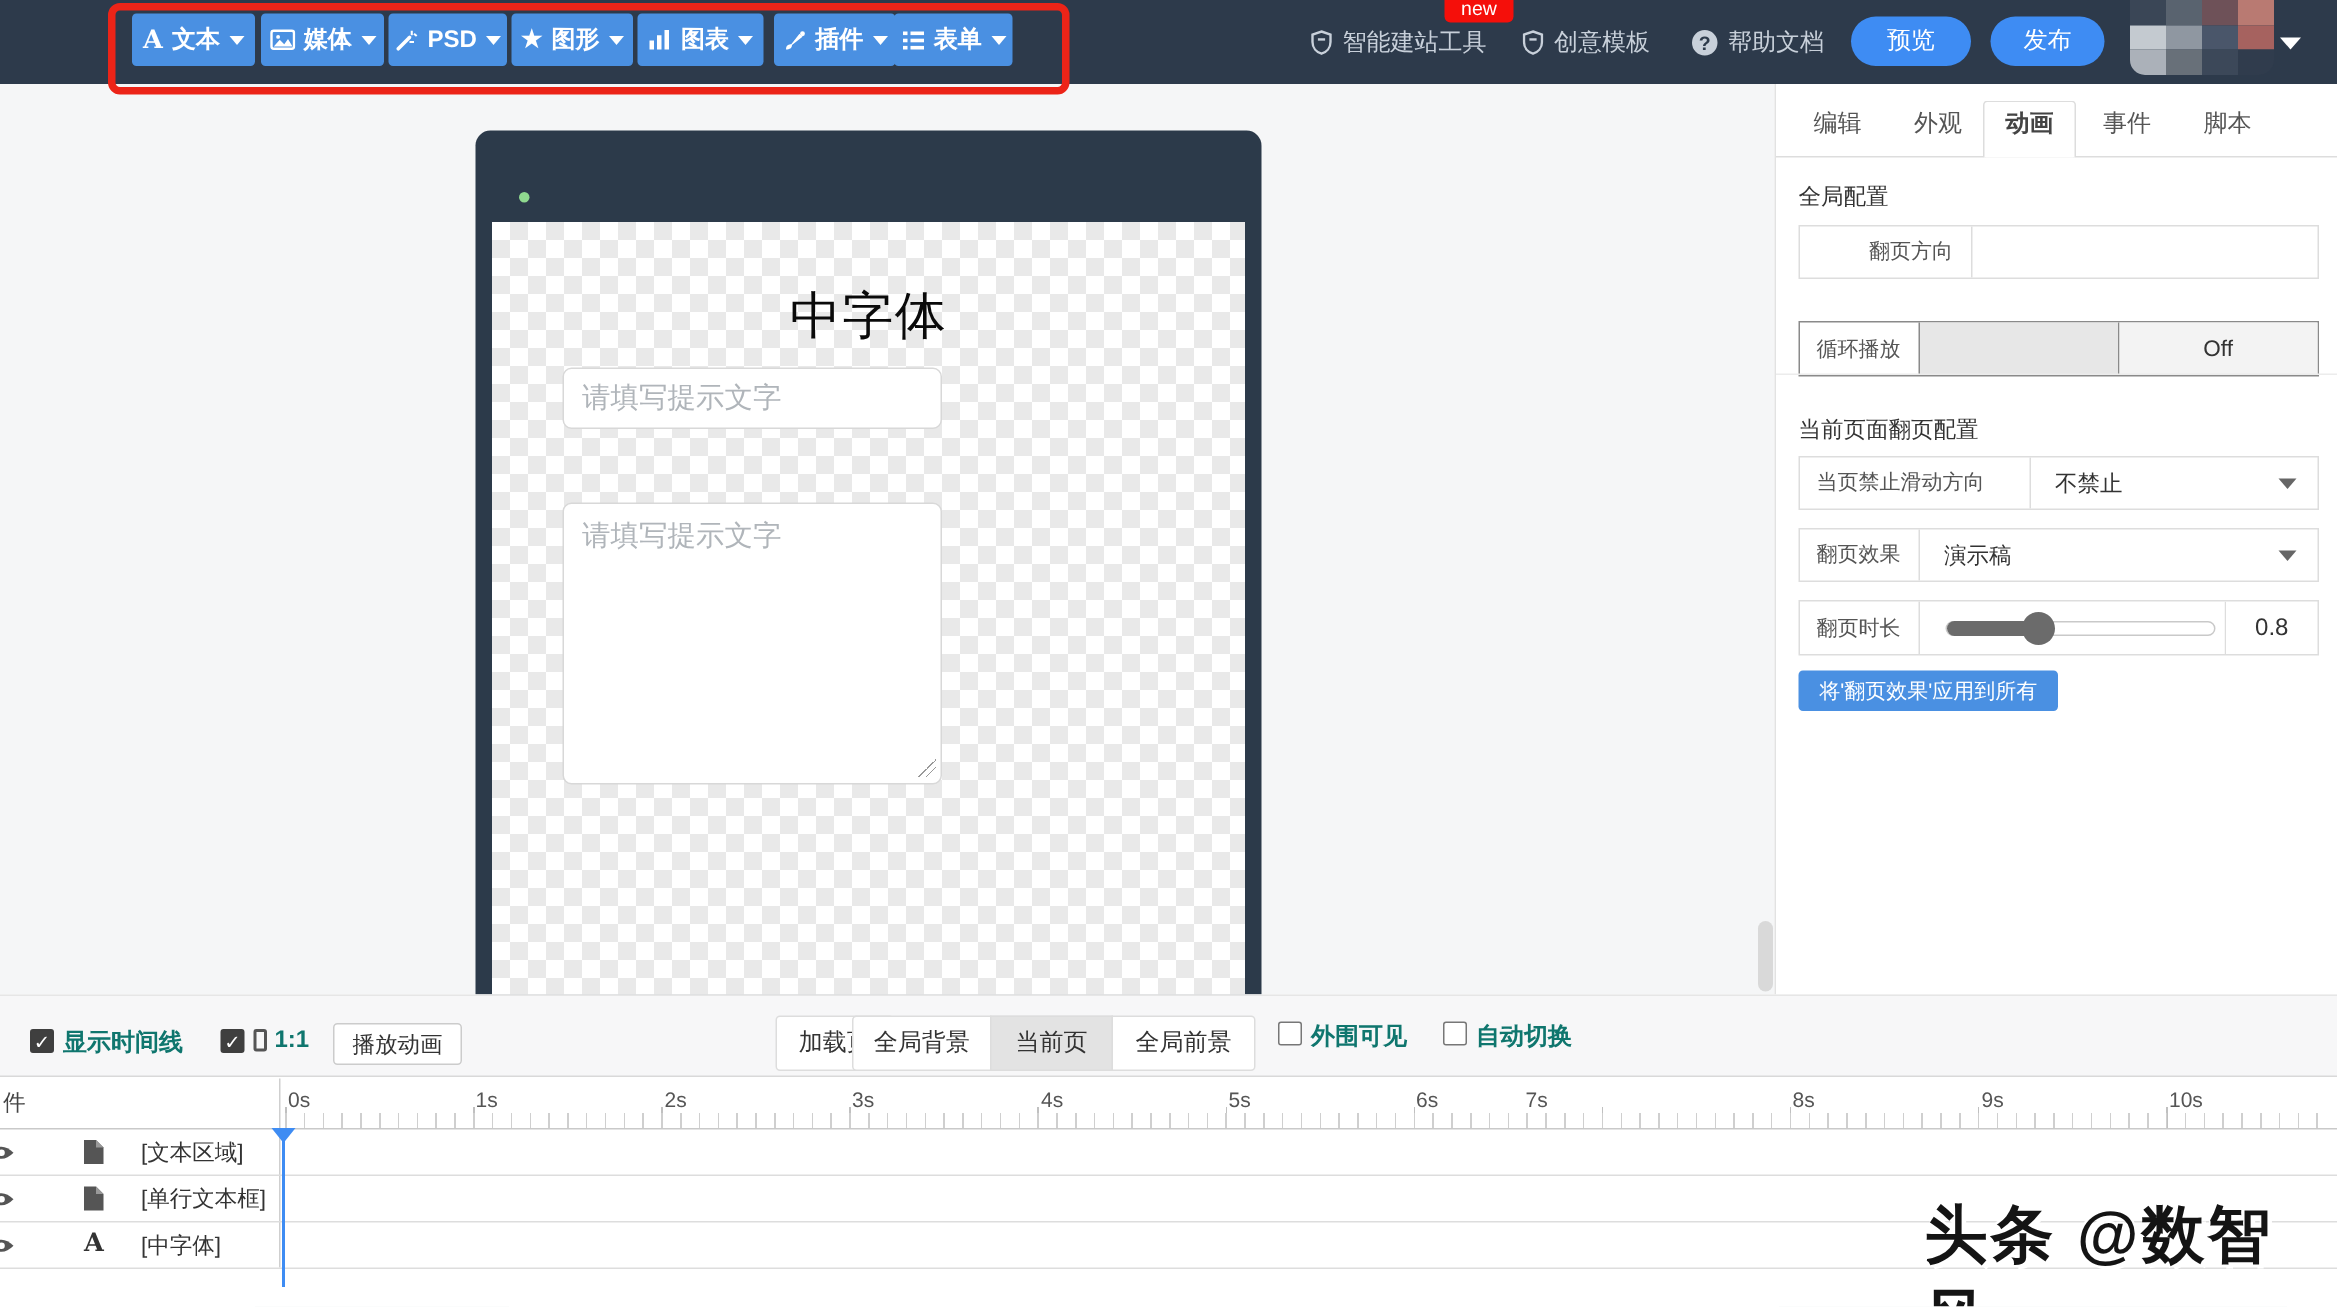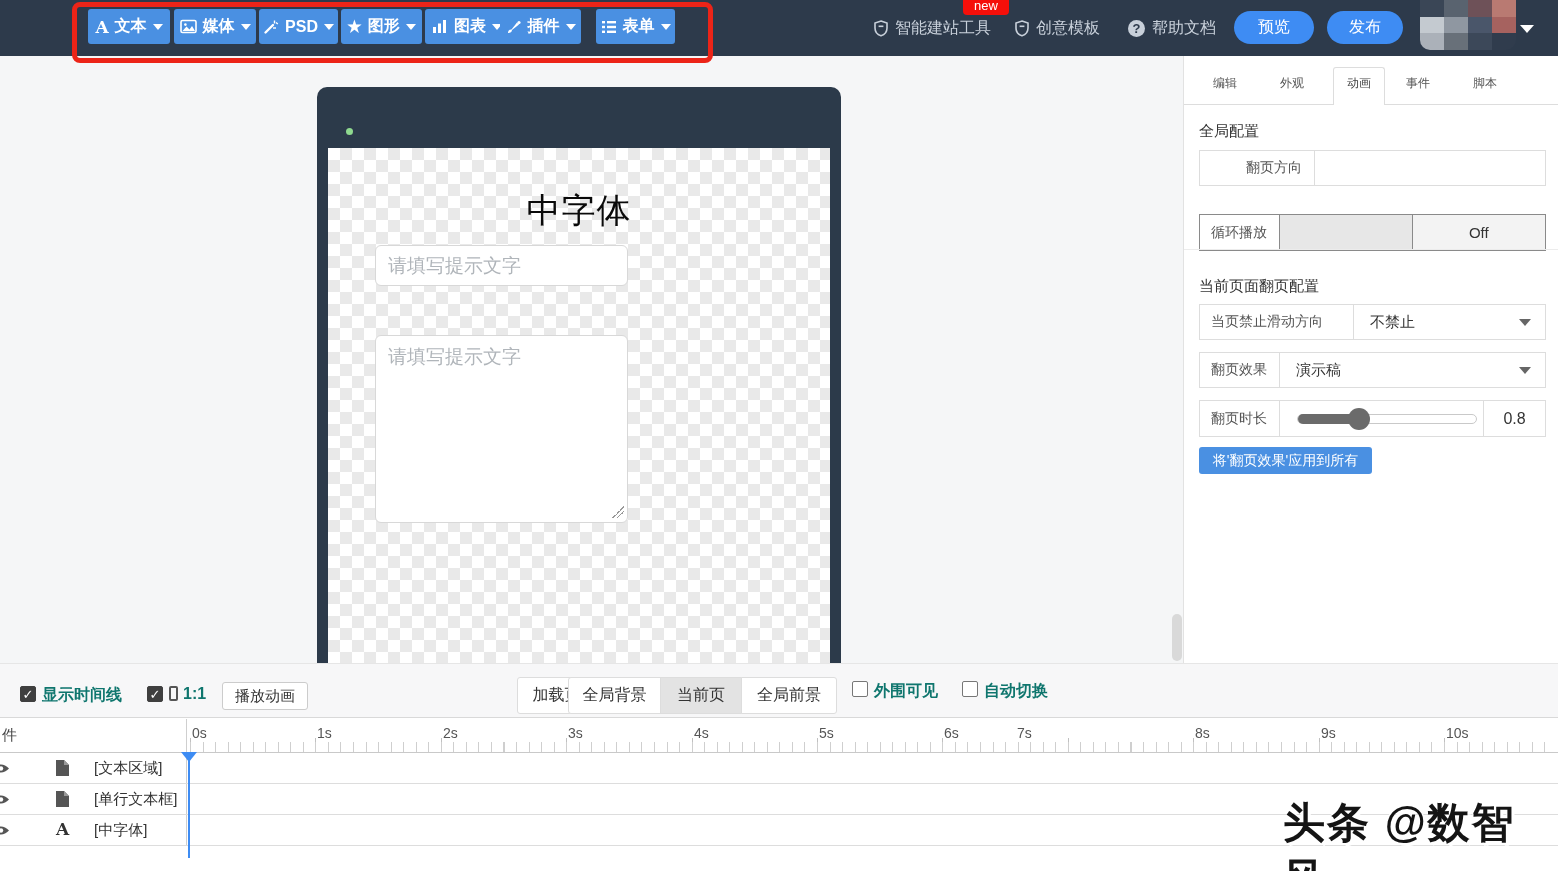--- a/index.html
+++ b/index.html
@@ -30,21 +30,21 @@
   .mock-input { position:absolute; left:47px; top:97px; width:253px; height:41px; border:1px solid #d8d8d8; border-radius:6px; background:#fff; font-size:19px; padding:0 12px; color:#333; font-family:"Liberation Sans", sans-serif; }
   .mock-textarea { position:absolute; left:47px; top:187px; width:253px; height:188px; border:1px solid #d8d8d8; border-radius:6px; background:#fff; font-size:19px; padding:8px 12px; color:#333; resize:none; font-family:"Liberation Sans", sans-serif; }
   .mock-input::placeholder, .mock-textarea::placeholder { color:#b0b5ba; }
   .resize-grip { position:absolute; left:284px; top:358px; width:12px; height:12px; pointer-events:none;
       background:linear-gradient(135deg, transparent 0 50%, #999 50% 55%, transparent 55% 70%, #999 70% 75%, transparent 75%); }
   .canvas-scrollthumb { position:absolute; left:1172px; top:558px; width:10px; height:47px; background:#d9d9d9; border-radius:5px; }
 
   
   .panel { position:absolute; left:1183px; top:56px; width:375px; height:607px; background:#fff; border-left:1px solid #e2e2e2; }
   .tabs-line { position:absolute; left:0; top:48px; width:375px; height:1px; background:#ddd; }
-  .tab { position:absolute; top:12px; height:37px; font-size:12px; color:#555; cursor:pointer; text-align:center; line-height:30px; }
+  .tab { position:absolute; top:12px; height:37px; font-size:16px; color:#555; cursor:pointer; text-align:center; line-height:30px; }
   .tab.active { top:11px; height:38px; background:#fff; border:1px solid #ddd; border-bottom:none; border-radius:3px 3px 0 0; z-index:2; color:#444; }
   .section-h { position:absolute; font-size:15px; color:#333; }
   .prow { position:absolute; left:15px; width:347px; border:1px solid #ddd; background:#fff; display:flex; }
   .prow .lbl { border-right:1px solid #ddd; color:#555; font-size:14px; display:flex; align-items:center; padding-left:11px; }
   .prow .val { flex:1; display:flex; align-items:center; padding-left:16px; font-size:15px; color:#333; position:relative; cursor:pointer; }
   .prow .val .caret-down { position:absolute; right:14px; border-left-width:6px; border-right-width:6px; border-top-width:7px; }
   .toggle { flex:1; display:flex; border-left:none; cursor:pointer; }
   .toggle .t-left { width:50%; background:#e7e7e7; border-right:1px solid #8a8a8a; }
   .toggle .t-right { width:50%; background:#f3f3f3; display:flex; align-items:center; justify-content:center; font-size:15px; color:#333; }
   .divider-h { position:absolute; left:0; width:375px; height:1px; background:#ececec; }
@@ -129,21 +129,21 @@
     <button class="tool-btn" style="left:425px;width:84px;">
       <svg width="16" height="15" viewBox="0 0 16 15">
         <rect x="1" y="8" width="3" height="6" fill="#fff"></rect>
         <rect x="6" y="4.5" width="3" height="9.5" fill="#fff"></rect>
         <rect x="11" y="1" width="3" height="13" fill="#fff"></rect>
       </svg>
       <span>图表</span>
       <span class="caret-down"></span>
     </button>
 
-    <button class="tool-btn" style="left:500px;width:81px;">
+    <button class="tool-btn" style="left:516px;width:81px;">
       <svg width="16" height="16" viewBox="0 0 16 16">
         <path d="M2 14 C2 11 4 10.5 5.5 10.5 L11 3.5 L13 5.5 L6 11 C6 13 4.5 14 2 14 Z" fill="#fff"></path>
         <circle cx="13" cy="3.5" r="1.6" fill="#fff"></circle>
       </svg>
       <span>插件</span>
       <span class="caret-down"></span>
     </button>
 
     <button class="tool-btn" style="left:596px;width:79px;">
       <svg width="16" height="14" viewBox="0 0 16 14">
@@ -213,21 +213,21 @@
         <div class="resize-grip"></div>
       </div>
     </div>
     <div class="canvas-scrollthumb"></div>
   </div>
 
   <div class="panel">
     <div class="tabs-line"></div>
     <span class="tab" style="left:13px;width:56px;">编辑</span>
     <span class="tab" style="left:80px;width:56px;">外观</span>
-    <span class="tab active" style="left:149px;width:52px;">动画</span>
+    <span class="tab active" style="left:138px;width:62px;font-weight:bold;">动画</span>
     <span class="tab" style="left:206px;width:56px;">事件</span>
     <span class="tab" style="left:273px;width:56px;">脚本</span>
 
     <div class="section-h" style="left:15px;top:66px;">全局配置</div>
 
     <div class="prow" style="top:94px;height:36px;padding-left:35px;">
       <div class="lbl" style="width:80px;">翻页方向</div>
     </div>
 
     <div class="prow" style="top:158px;height:37px;border-color:#8a8a8a;">

